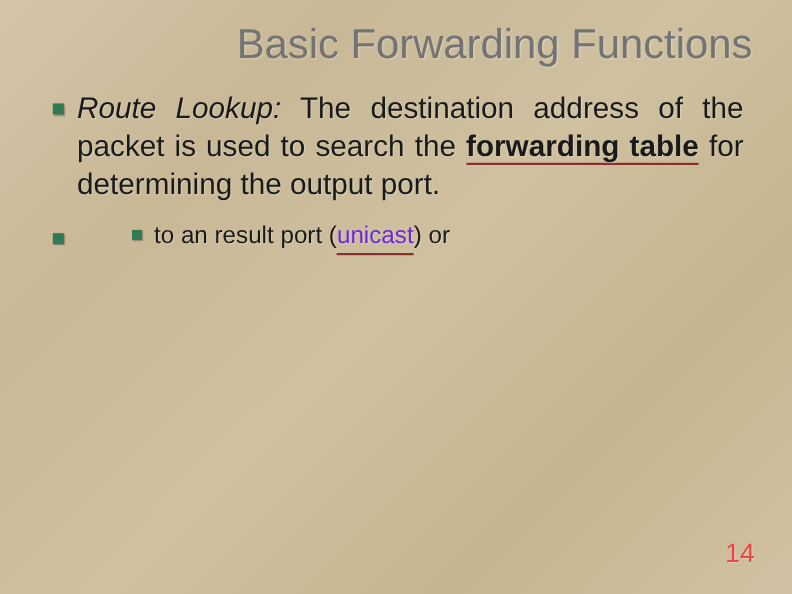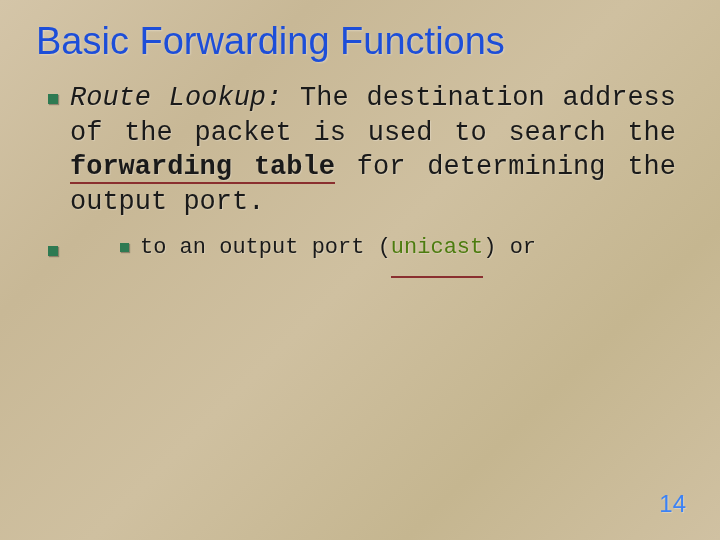--- a/index.html
+++ b/index.html
@@ -18,30 +18,29 @@
   .slide {
     padding: 12px 36px 0 36px;
     box-sizing: border-box;
     width: 100%;
     height: 100%;
     position: relative;
   }
   .title {
     font-size: 38px;
     font-weight: 400;
-    text-align: left;
+    text-align: right;
     margin: 8px 0 18px 0;
-    color: #1d4ed8;
+    color: #737373;
     text-shadow: 1px 1px 2px rgba(255,255,255,0.3);
   }
   ul.main {
     list-style: none;
     padding: 0;
     margin: 0 8px;
-    font-family: Liberation Mono, monospace;
   }
   ul.main > li {
     position: relative;
     padding-left: 26px;
     font-size: 27px;
     line-height: 1.28;
     margin-bottom: 8px;
     text-align: justify;
     text-shadow: 1px 1px 1px rgba(255,255,255,0.25);
   }
@@ -80,48 +79,48 @@
   }
   .term {
     font-style: italic;
   }
   .ul-term {
     font-weight: bold;
     border-bottom: 2px solid #8a2f2f;
     padding-bottom: 0px;
   }
   .ul-green {
-    color: #4d7c0f;
+    color: #6d28d9;
     border-bottom: 2px solid #8a2f2f;
-    padding-bottom: 16px;
+    padding-bottom: 4px;
   }
   .pagenum {
     position: absolute;
     right: 34px;
     bottom: 22px;
     font-size: 24px;
-    color: #3b82f6;
+    color: #ef4444;
     font-weight: 400;
     text-shadow: 1px 1px 1px rgba(255,255,255,0.3);
   }
 </style>
 </head>
 <body>
 
 <div class="slide">
 
   <div class="title">Basic Forwarding Functions</div>
 
   <ul class="main">
     <li>
       <span class="term">Route Lookup:</span><span> The destination address of the packet is used to search the </span><span class="ul-term">forwarding table</span><span> for determining the output port.</span>
     </li>
     <li>
       <ul class="sub">
         <li>
-          <span>to an output port (</span><span class="ul-green">unicast</span><span>) or</span>
+          <span>to an result port (</span><span class="ul-green">unicast</span><span>) or</span>
         </li>
       </ul>
     </li>
   </ul>
 
   <div class="pagenum">14</div>
 </div>
 
 </body></html>

